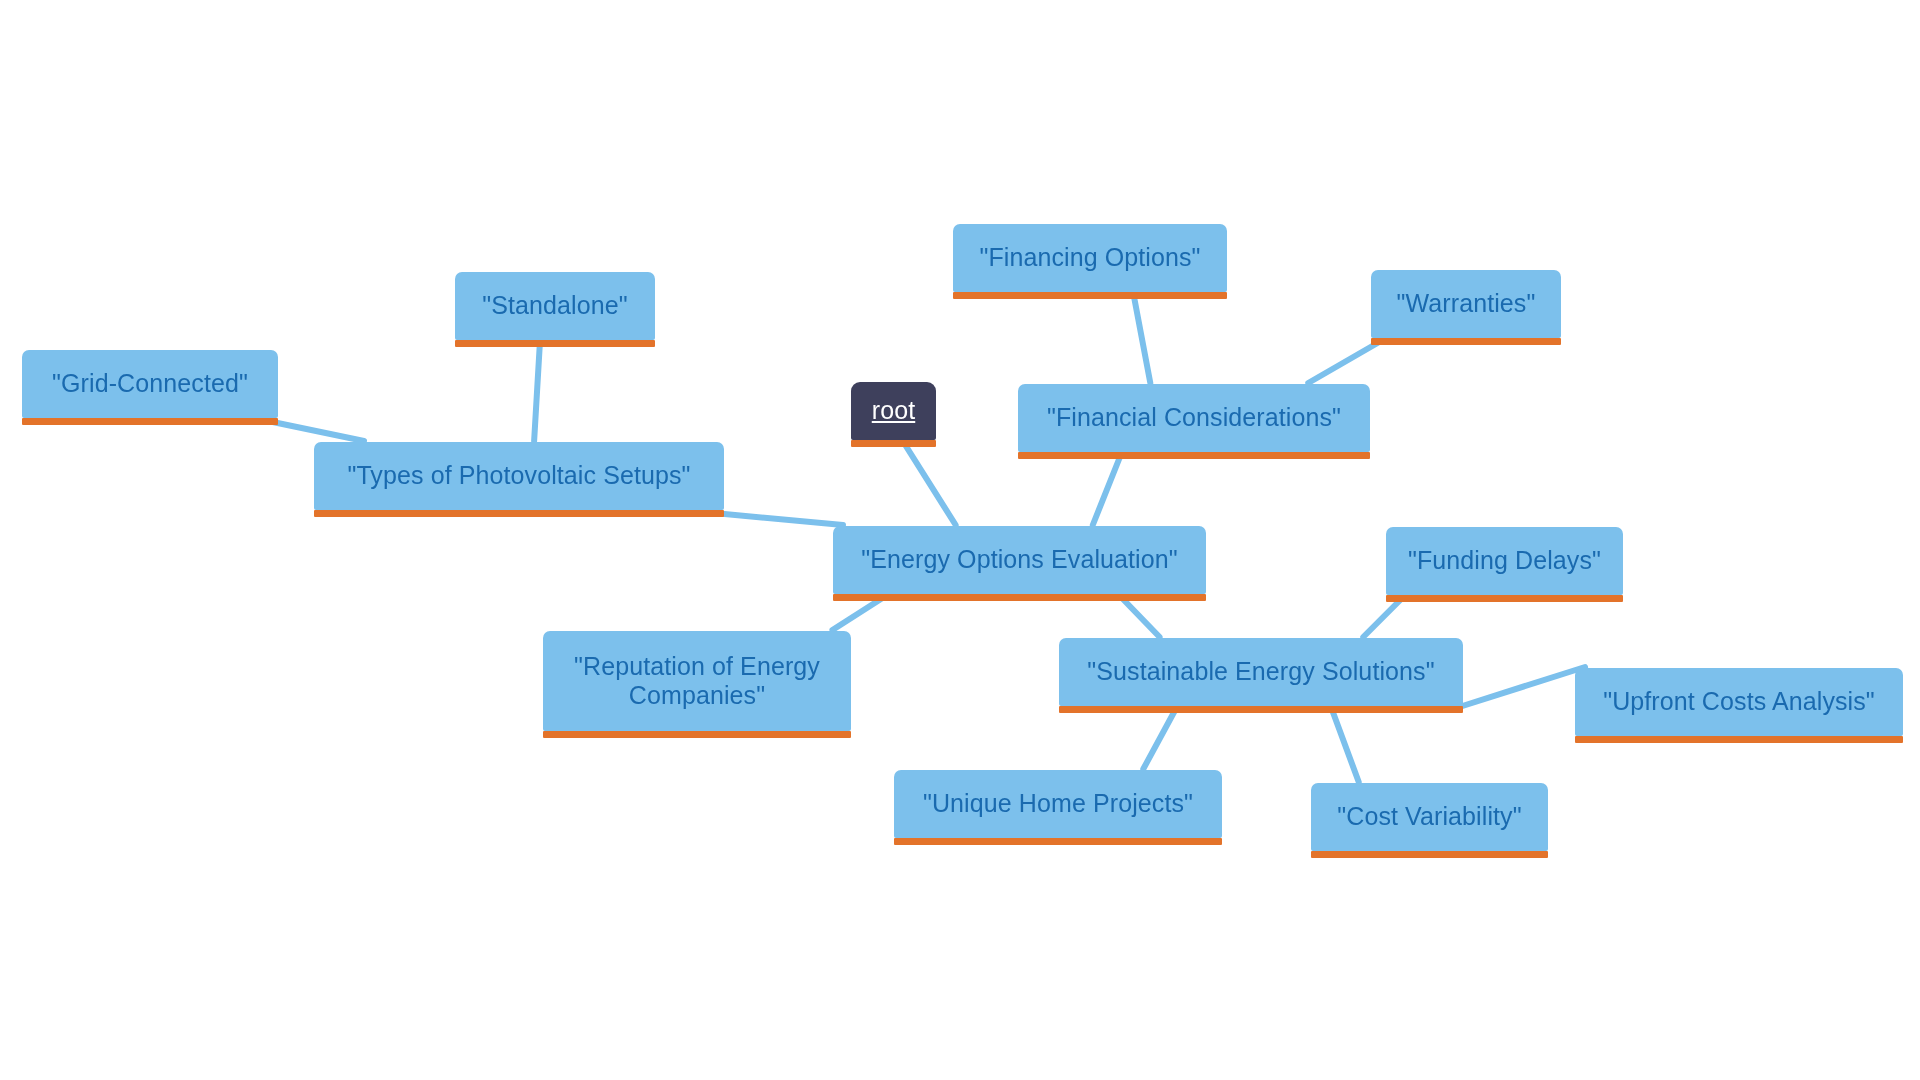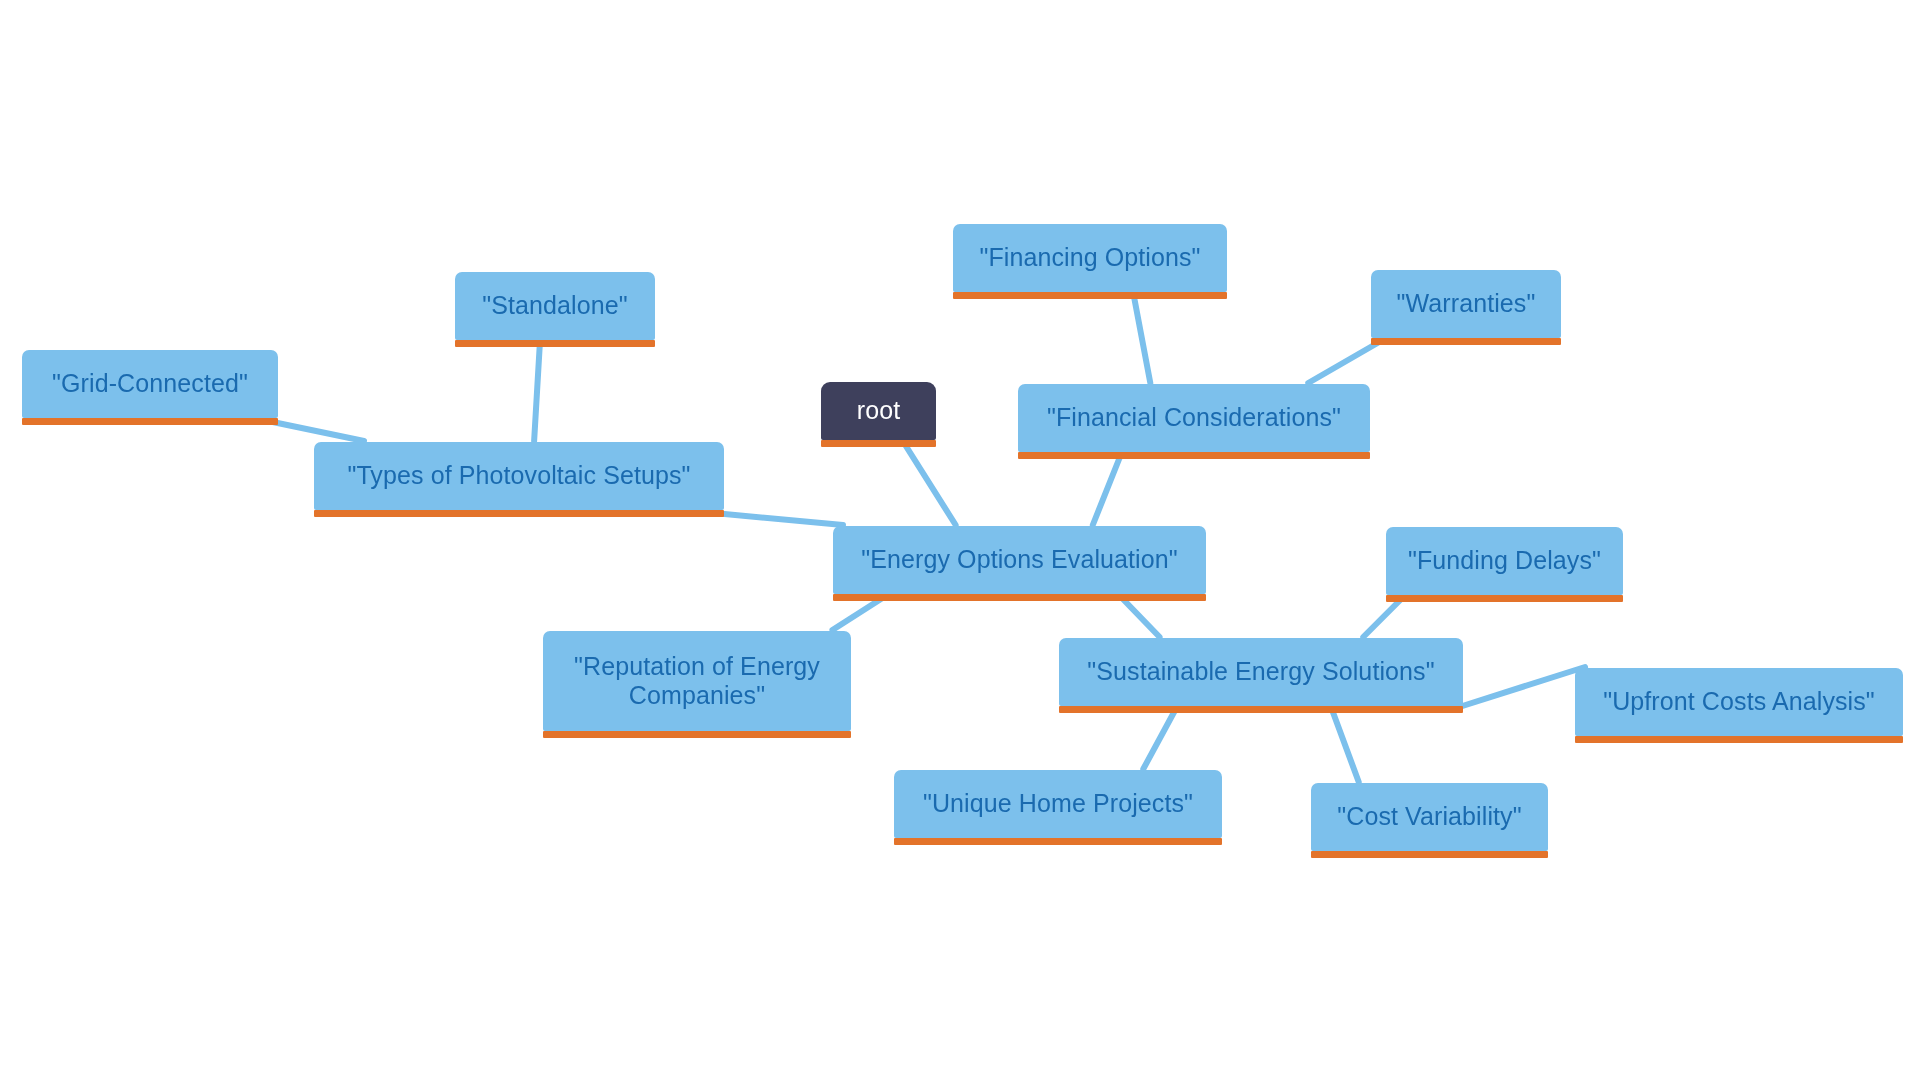--- a/index.html
+++ b/index.html
@@ -88,21 +88,21 @@
       <line x1="1120.93" y1="597" x2="1159.57" y2="637" stroke="#7cc0ec" stroke-width="6" stroke-linecap="round"></line>
       <line x1="884.05" y1="597" x2="832.45" y2="630" stroke="#7cc0ec" stroke-width="6" stroke-linecap="round"></line>
       <line x1="1308.24" y1="383" x2="1381" y2="341" stroke="#7cc0ec" stroke-width="6" stroke-linecap="round"></line>
       <line x1="1150.32" y1="383" x2="1133.68" y2="295" stroke="#7cc0ec" stroke-width="6" stroke-linecap="round"></line>
       <line x1="1092.79" y1="525" x2="1120.71" y2="455" stroke="#7cc0ec" stroke-width="6" stroke-linecap="round"></line>
       <line x1="534.12" y1="441" x2="539.88" y2="343" stroke="#7cc0ec" stroke-width="6" stroke-linecap="round"></line>
       <line x1="364.02" y1="441" x2="268" y2="421" stroke="#7cc0ec" stroke-width="6" stroke-linecap="round"></line>
       <line x1="843" y1="525" x2="714" y2="513" stroke="#7cc0ec" stroke-width="6" stroke-linecap="round"></line>
       <line x1="904" y1="443" x2="955.66" y2="525" stroke="#7cc0ec" stroke-width="6" stroke-linecap="round"></line>
     </svg>
-<div class="node root" style="left: 821px; top: 382px; width: 115px; height: 58px;">
+<div class="node root" style="left: 851px; top: 382px; width: 85px; height: 58px; text-decoration: underline;">
       <span class="node-label">root</span>
     </div>
     <div class="node branch" style="left: 833px; top: 526px; width: 373px; height: 68px;">
       <span class="node-label">"Energy Options Evaluation"</span>
     </div>
     <div class="node branch" style="left: 314px; top: 442px; width: 410px; height: 68px;">
       <span class="node-label">"Types of Photovoltaic Setups"</span>
     </div>
     <div class="node branch" style="left: 22px; top: 350px; width: 256px; height: 68px;">
       <span class="node-label">"Grid-Connected"</span>

